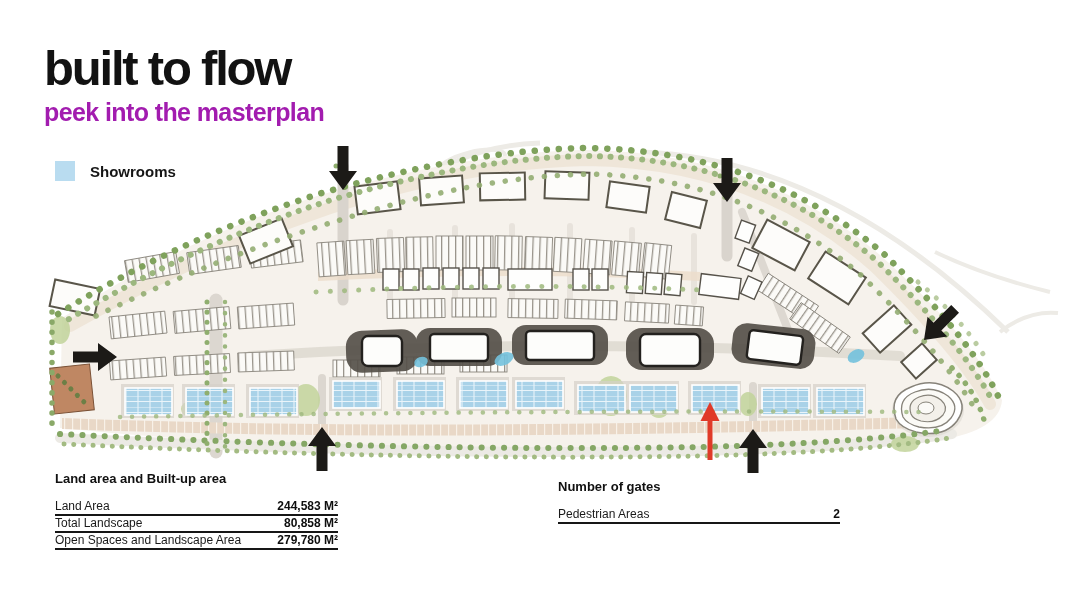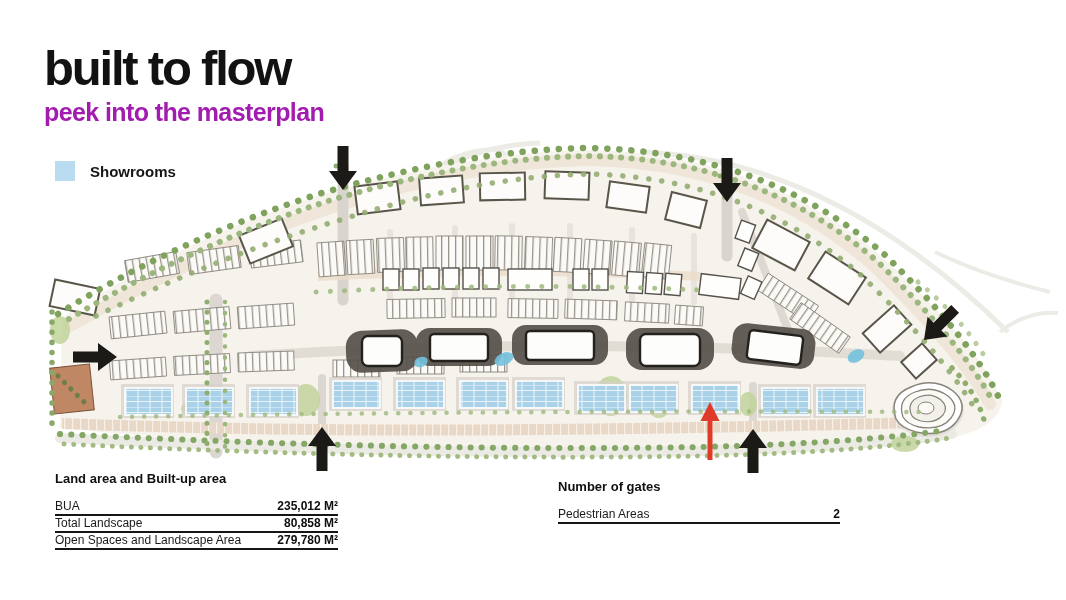--- a/index.html
+++ b/index.html
@@ -270,22 +270,22 @@
   </div>
 
   <div class="legend">
     <div class="swatch"></div>
     <span class="legend-label">Showrooms</span>
   </div>
 
   <div class="dtable t-left">
     <div class="t-title">Land area and Built-up area</div>
     <div class="t-row">
-      <span class="t-label">BUA</span>
-      <span class="t-value">235,012 M²</span>
+      <span class="t-label">Land Area</span>
+      <span class="t-value">244,583 M²</span>
     </div>
     <div class="t-row">
       <span class="t-label">Total Landscape</span>
       <span class="t-value">80,858 M²</span>
     </div>
     <div class="t-row">
       <span class="t-label">Open Spaces and Landscape Area</span>
       <span class="t-value">279,780 M²</span>
     </div>
   </div>

